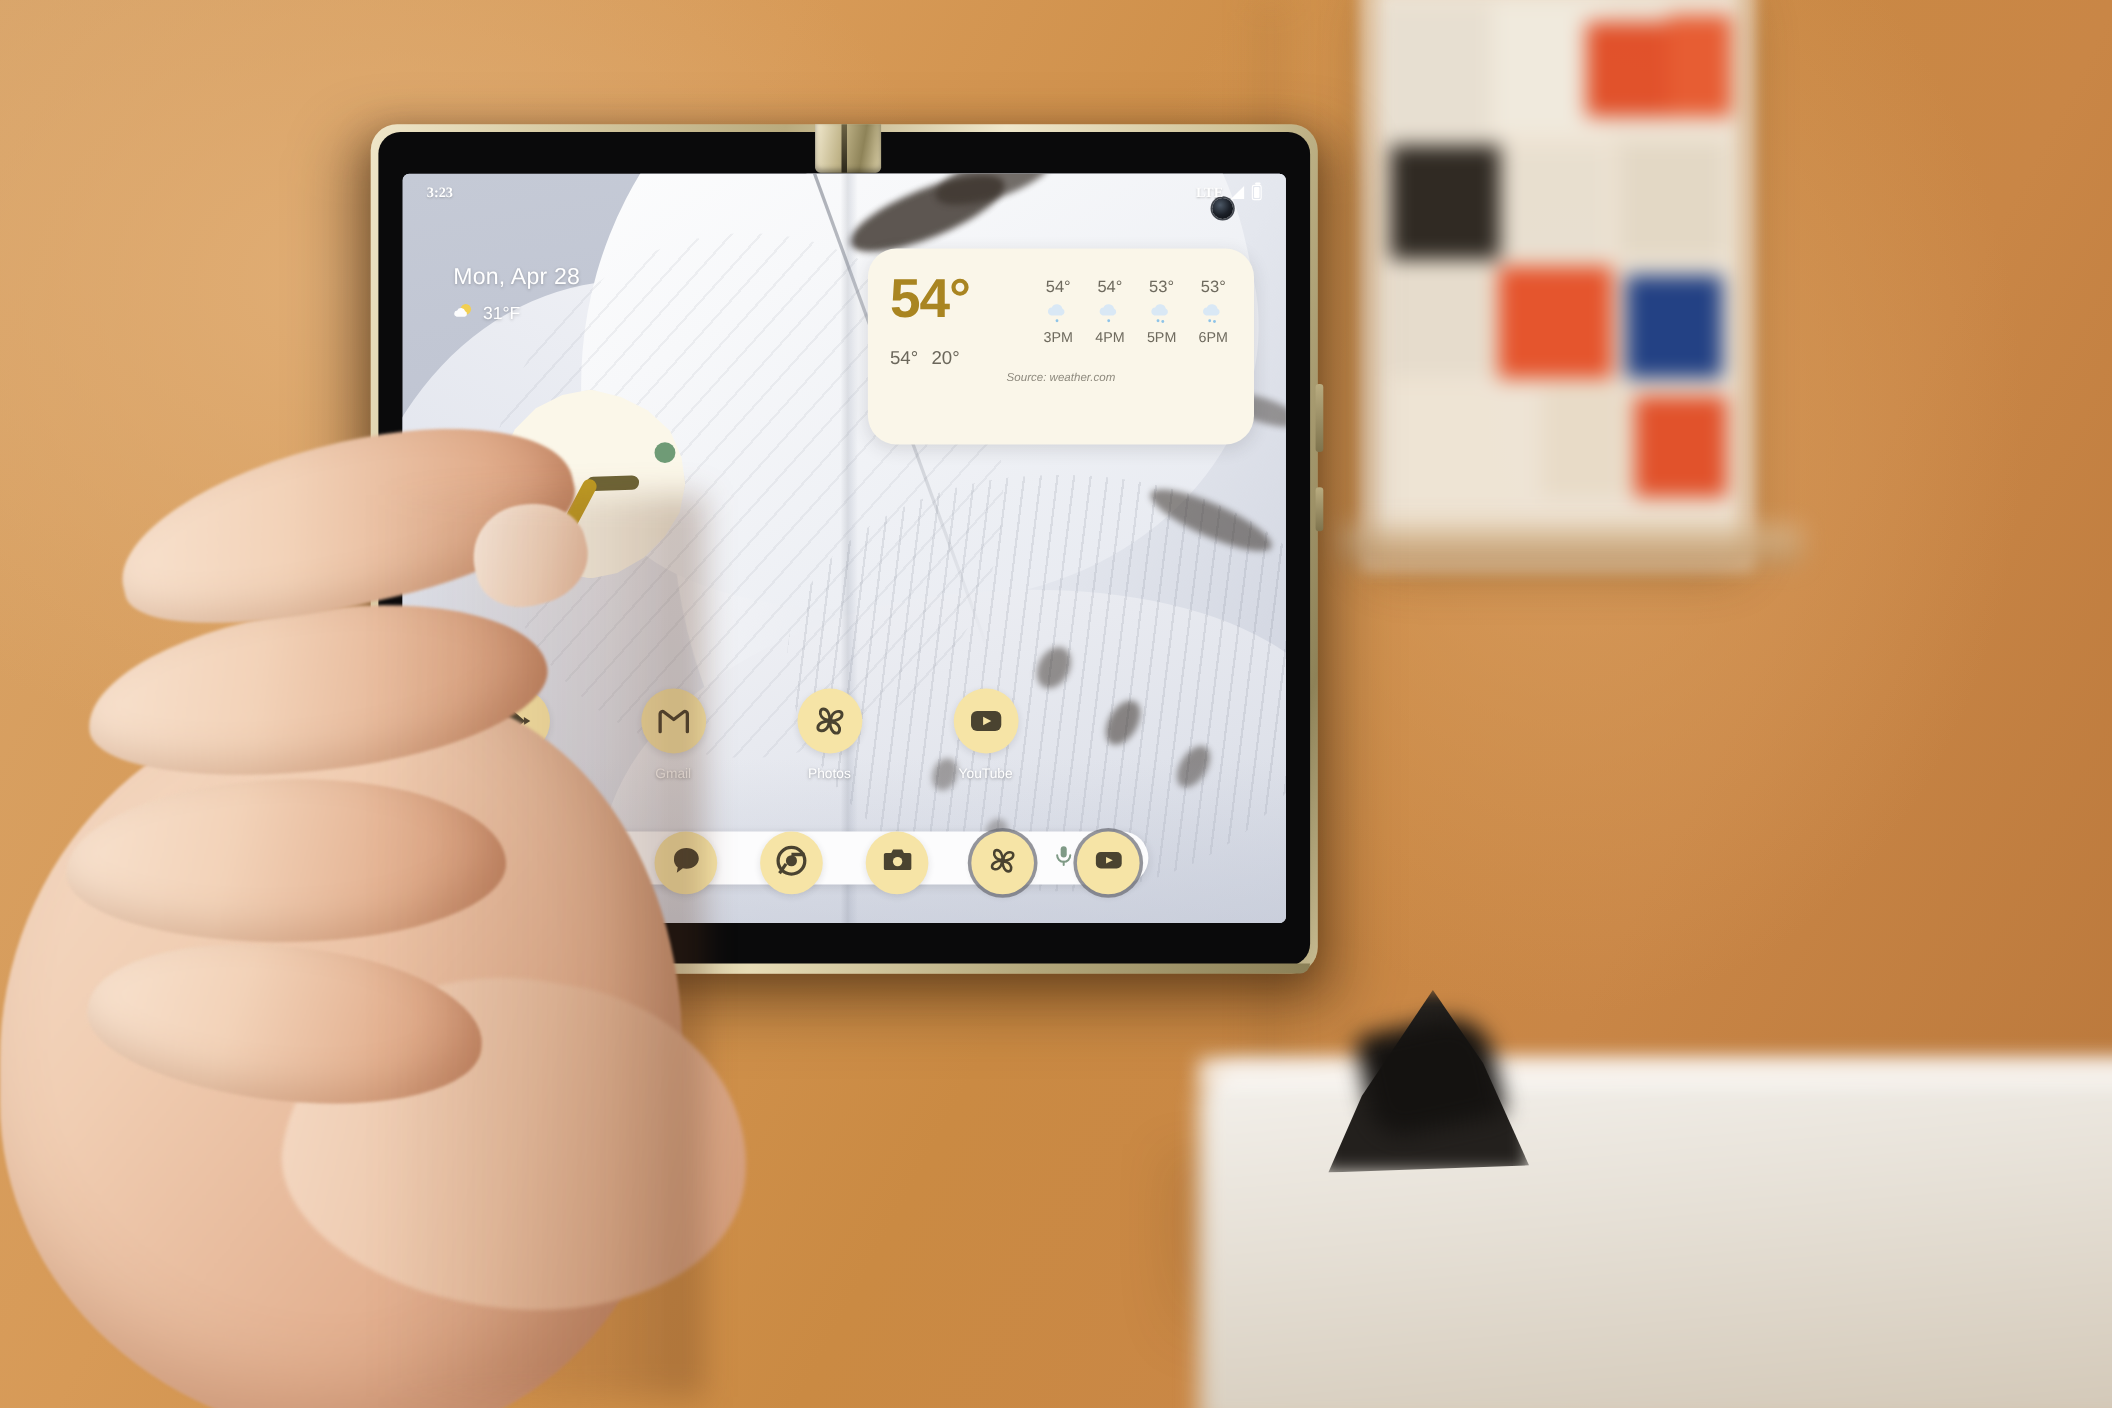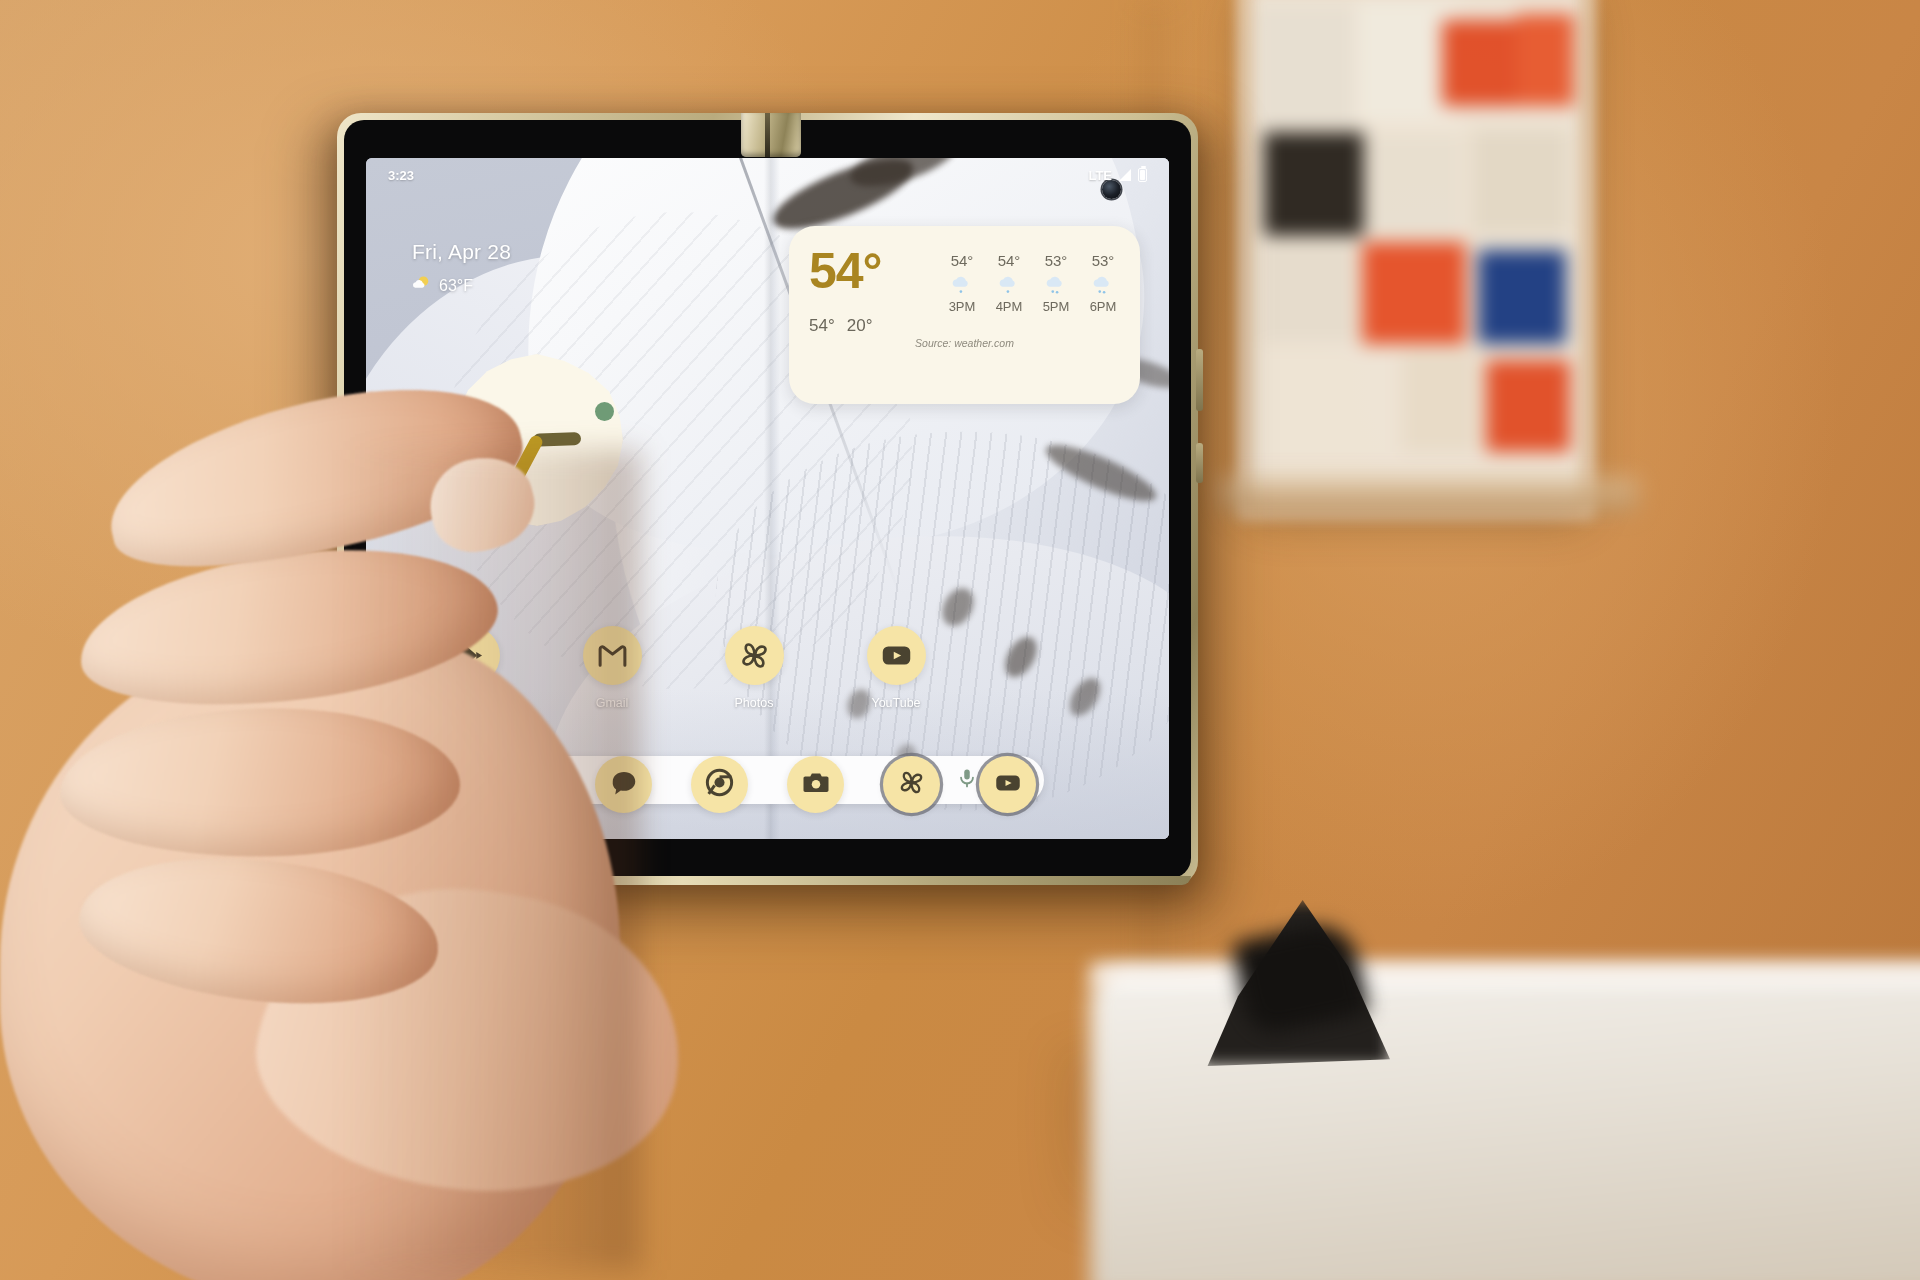--- a/index.html
+++ b/index.html
@@ -251,20 +251,21 @@
 
   
   .ui { position:absolute; inset:0; z-index:10; }
 
   
   .statusbar {
     position:absolute; left:0; right:0; top:0; height:34px;
     display:flex; align-items:center; justify-content:space-between;
     padding:16px 22px; color:#fff; font-size:13px; font-weight:bold;
     text-shadow:0 1px 2px rgba(0,0,0,0.22);
+    font-family:Liberation Serif, serif;
   }
   .sb-right { display:flex; align-items:center; gap:7px; }
   .sig { width:0; height:0; border-style:solid; border-width:0 0 12px 12px;
          border-color:transparent transparent #fff transparent; }
   .batt { width:9px; height:14px; border:1.6px solid #fff; border-radius:2px; position:relative; }
   .batt::before { content:""; position:absolute; left:2px; top:-3.4px; width:5px; height:2px; background:#fff; border-radius:1px; }
   .batt::after { content:""; position:absolute; left:0.6px; top:0.6px; right:0.6px; bottom:0.6px; background:#fff; border-radius:1px; }
 
   
   .glance { position:absolute; left:46px; top:82px; color:#fff; text-shadow:0 1px 3px rgba(0,0,0,0.25); }
@@ -428,29 +429,29 @@
       <div class="statusbar">
         <div>3:23</div>
         <div class="sb-right">
           <span>LTE</span>
           <span class="sig"></span>
           <span class="batt"></span>
         </div>
       </div>
 
       <div class="glance">
-        <div class="glance-date">Fri, Apr 28</div>
+        <div class="glance-date">Mon, Apr 28</div>
         <div class="glance-temp">
           <span>
             <svg width="19" height="19" viewBox="0 0 24 24">
               <circle cx="14.5" cy="9" r="6" fill="#f2cf52"></circle>
               <path d="M4 17.5a3.6 3.6 0 0 1 .5-7.1 5 5 0 0 1 9.3 1 3.2 3.2 0 0 1-.6 6.1z" fill="#fdfdfd"></path>
             </svg>
           </span>
-          <span>63°F</span>
+          <span>31°F</span>
         </div>
       </div>
 
       <div class="weather">
         <div class="w-mid">
           <div>
             <div class="w-bigtemp">54°</div>
             <div class="w-hilo">
               <span>54°</span>
               <span>20°</span>

